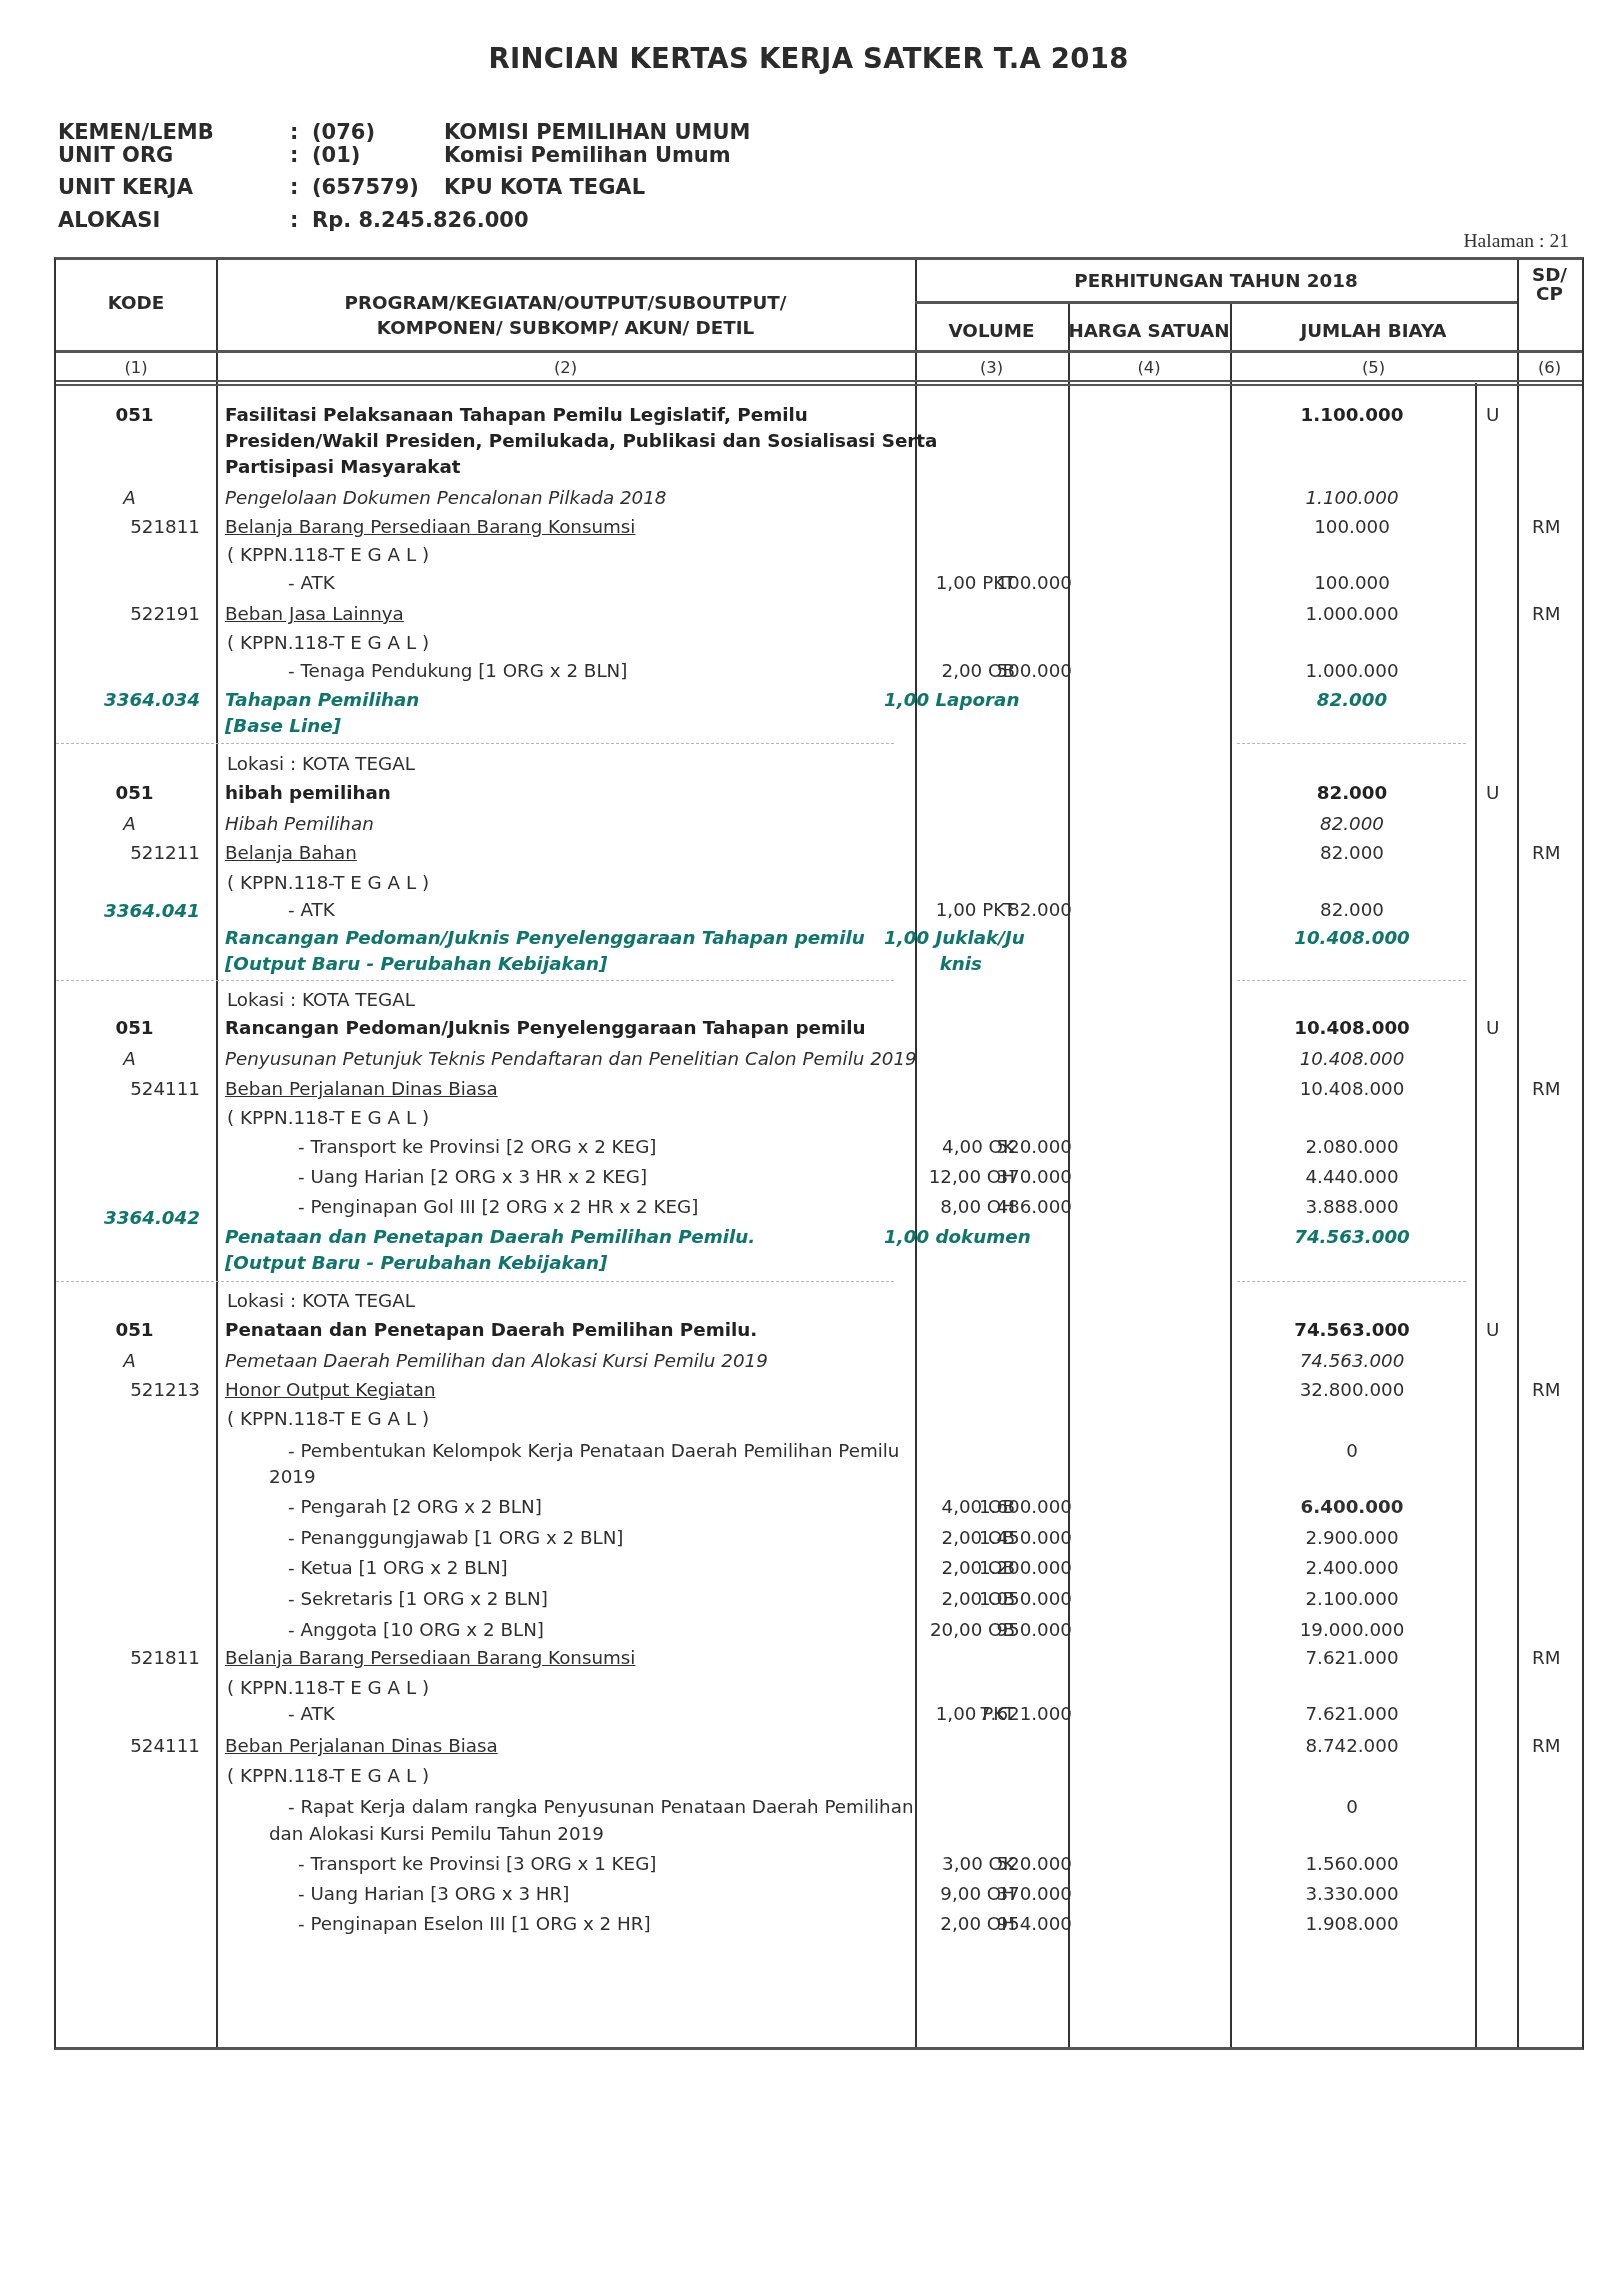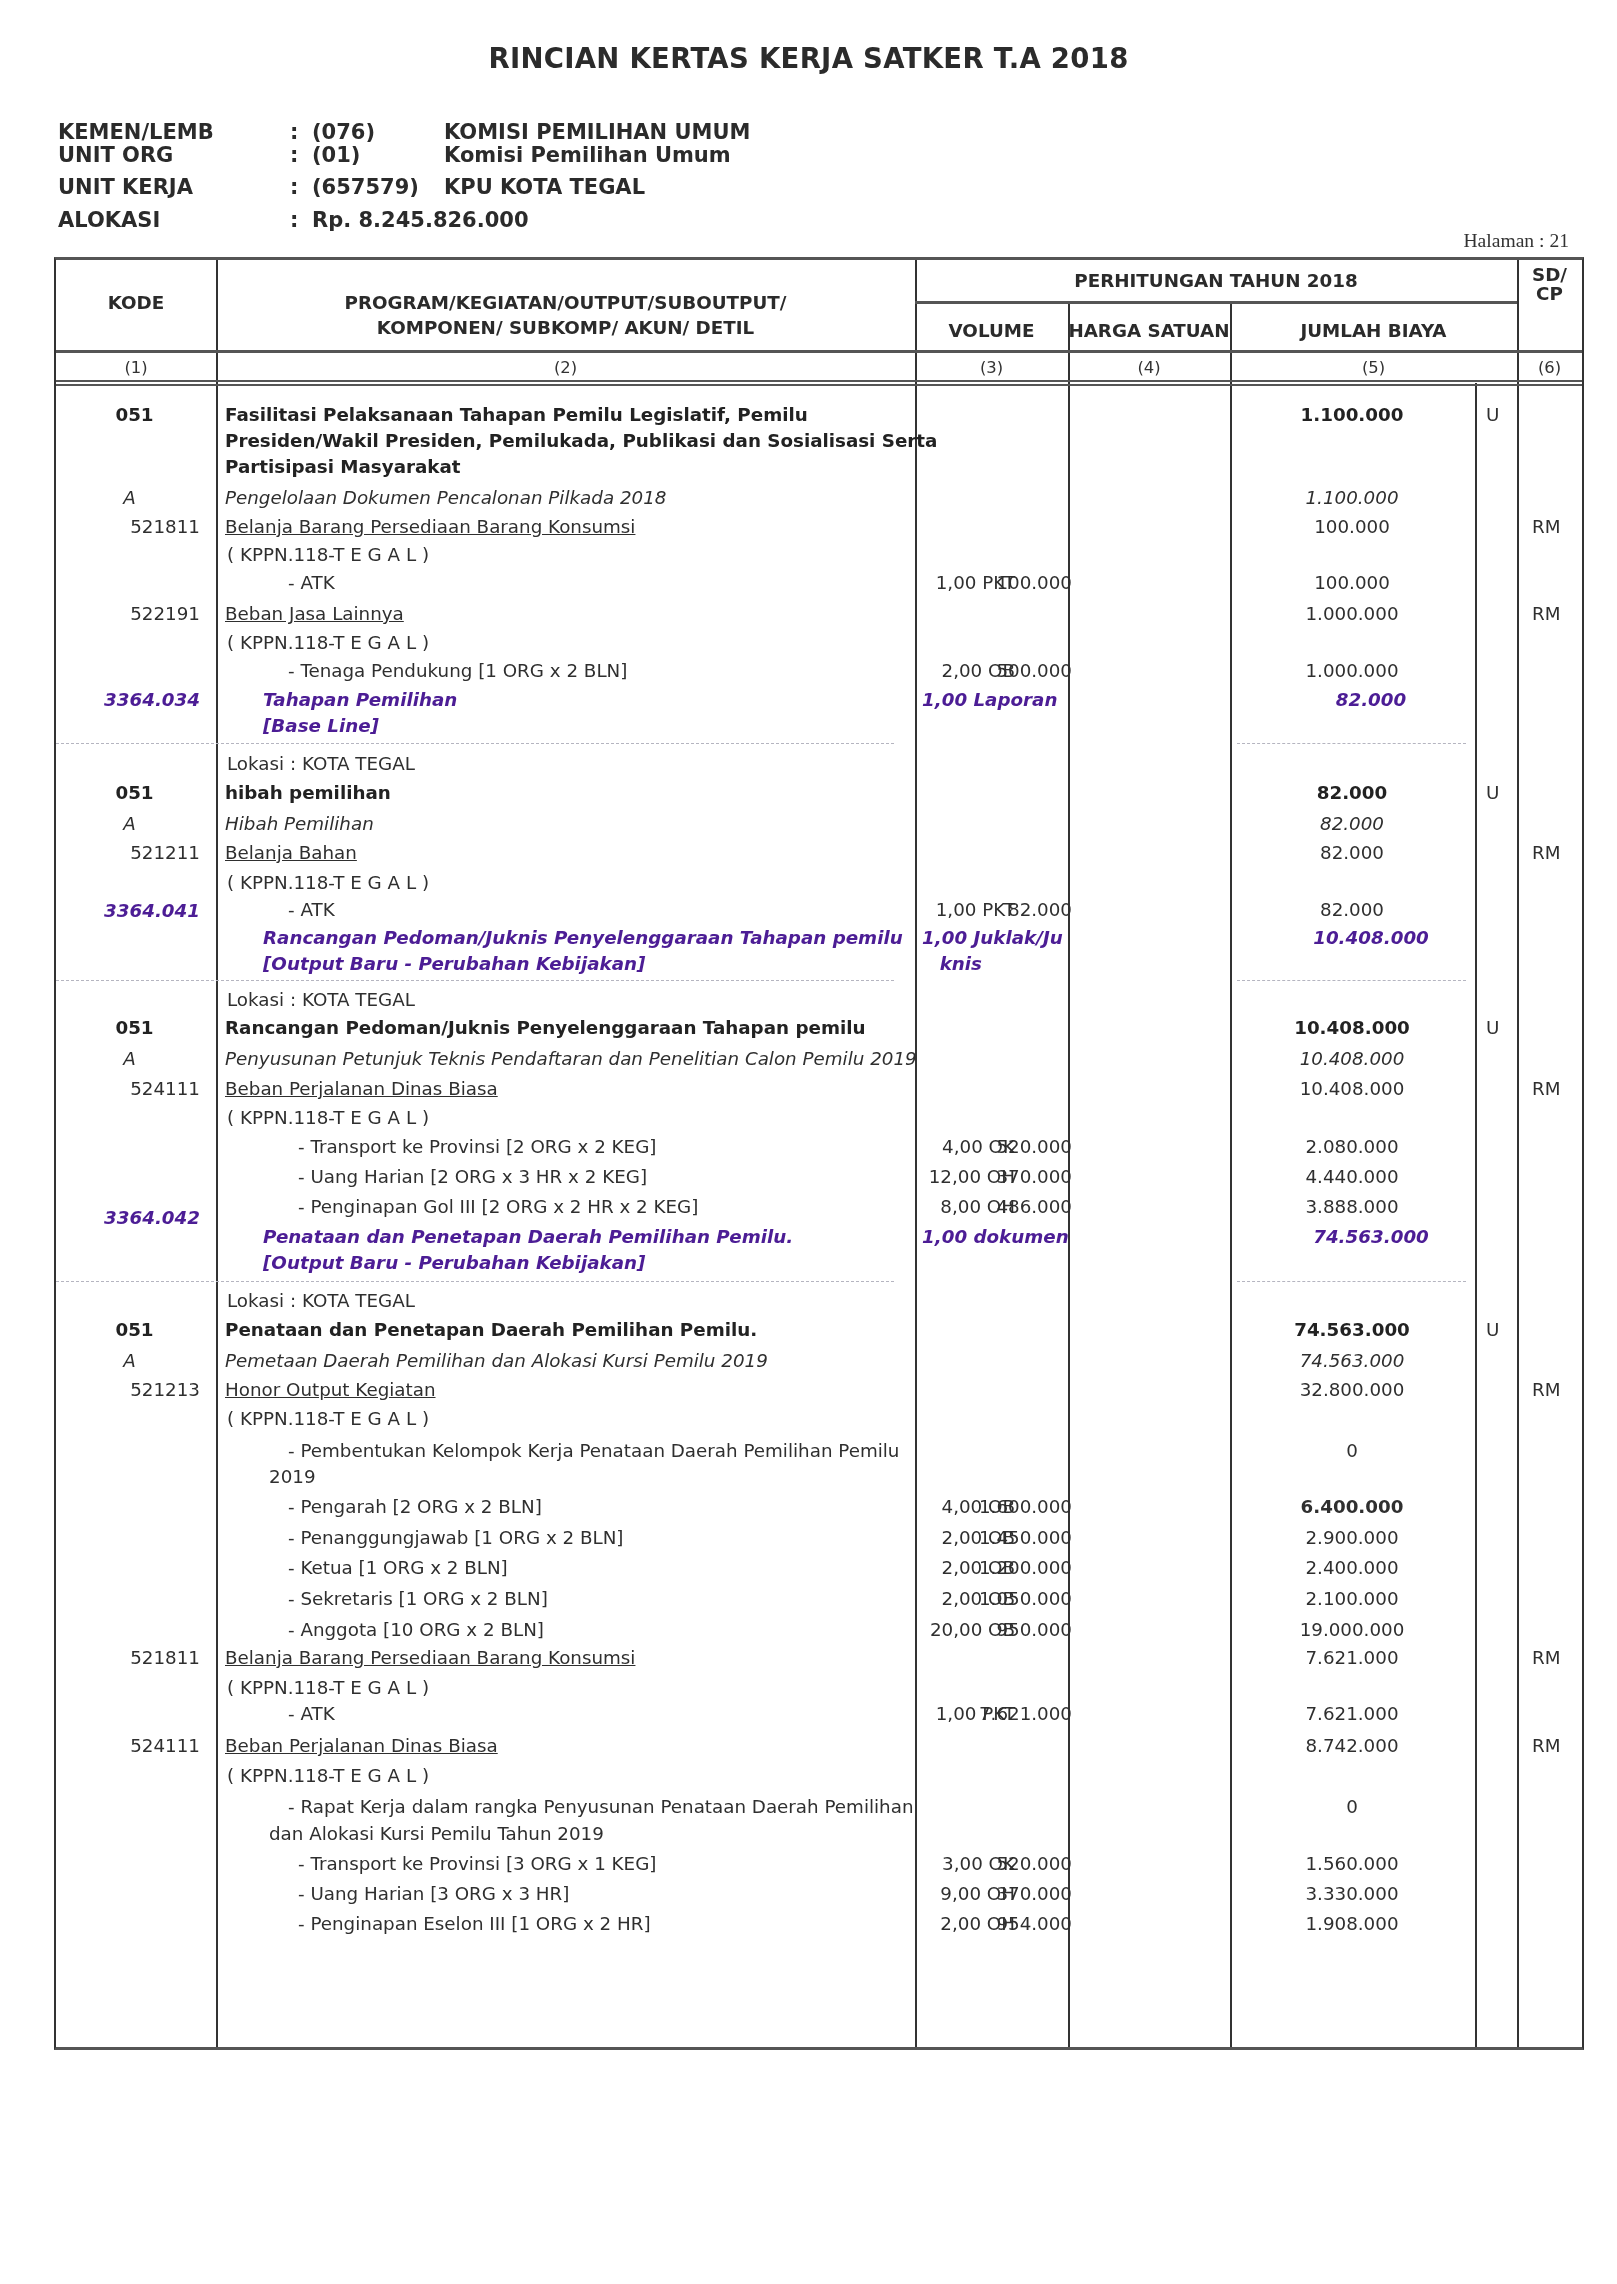--- a/index.html
+++ b/index.html
@@ -29,21 +29,21 @@
   .desc { left: 169px; }
   .vol { text-align: right; width: 131px; left: 828px; }
   .harga { text-align: right; width: 157px; left: 859px; }
   .jumlah { text-align: center; width: 242px; left: 1175px; }
   .u { left: 1430px; }
   .sd { left: 1476px; }
 
   .bold { font-weight: bold; color: #222; }
   .ital { font-style: italic; }
   .under { text-decoration: underline; }
-  .red { color: #4c1d95; font-style: italic; font-weight: bold; padding-left: 38px; }
+  .red { color: #0f766e; font-style: italic; font-weight: bold; }
 
   .dash { position: absolute; height: 0; border-top: 1.3px dashed #b5b5c0; }
 </style>
 </head>
 <body>
 
 <div class="title">RINCIAN KERTAS KERJA SATKER T.A 2018</div>
 
 <div class="meta" style="top:120px">
   <span class="lbl">KEMEN/LEMB</span>

